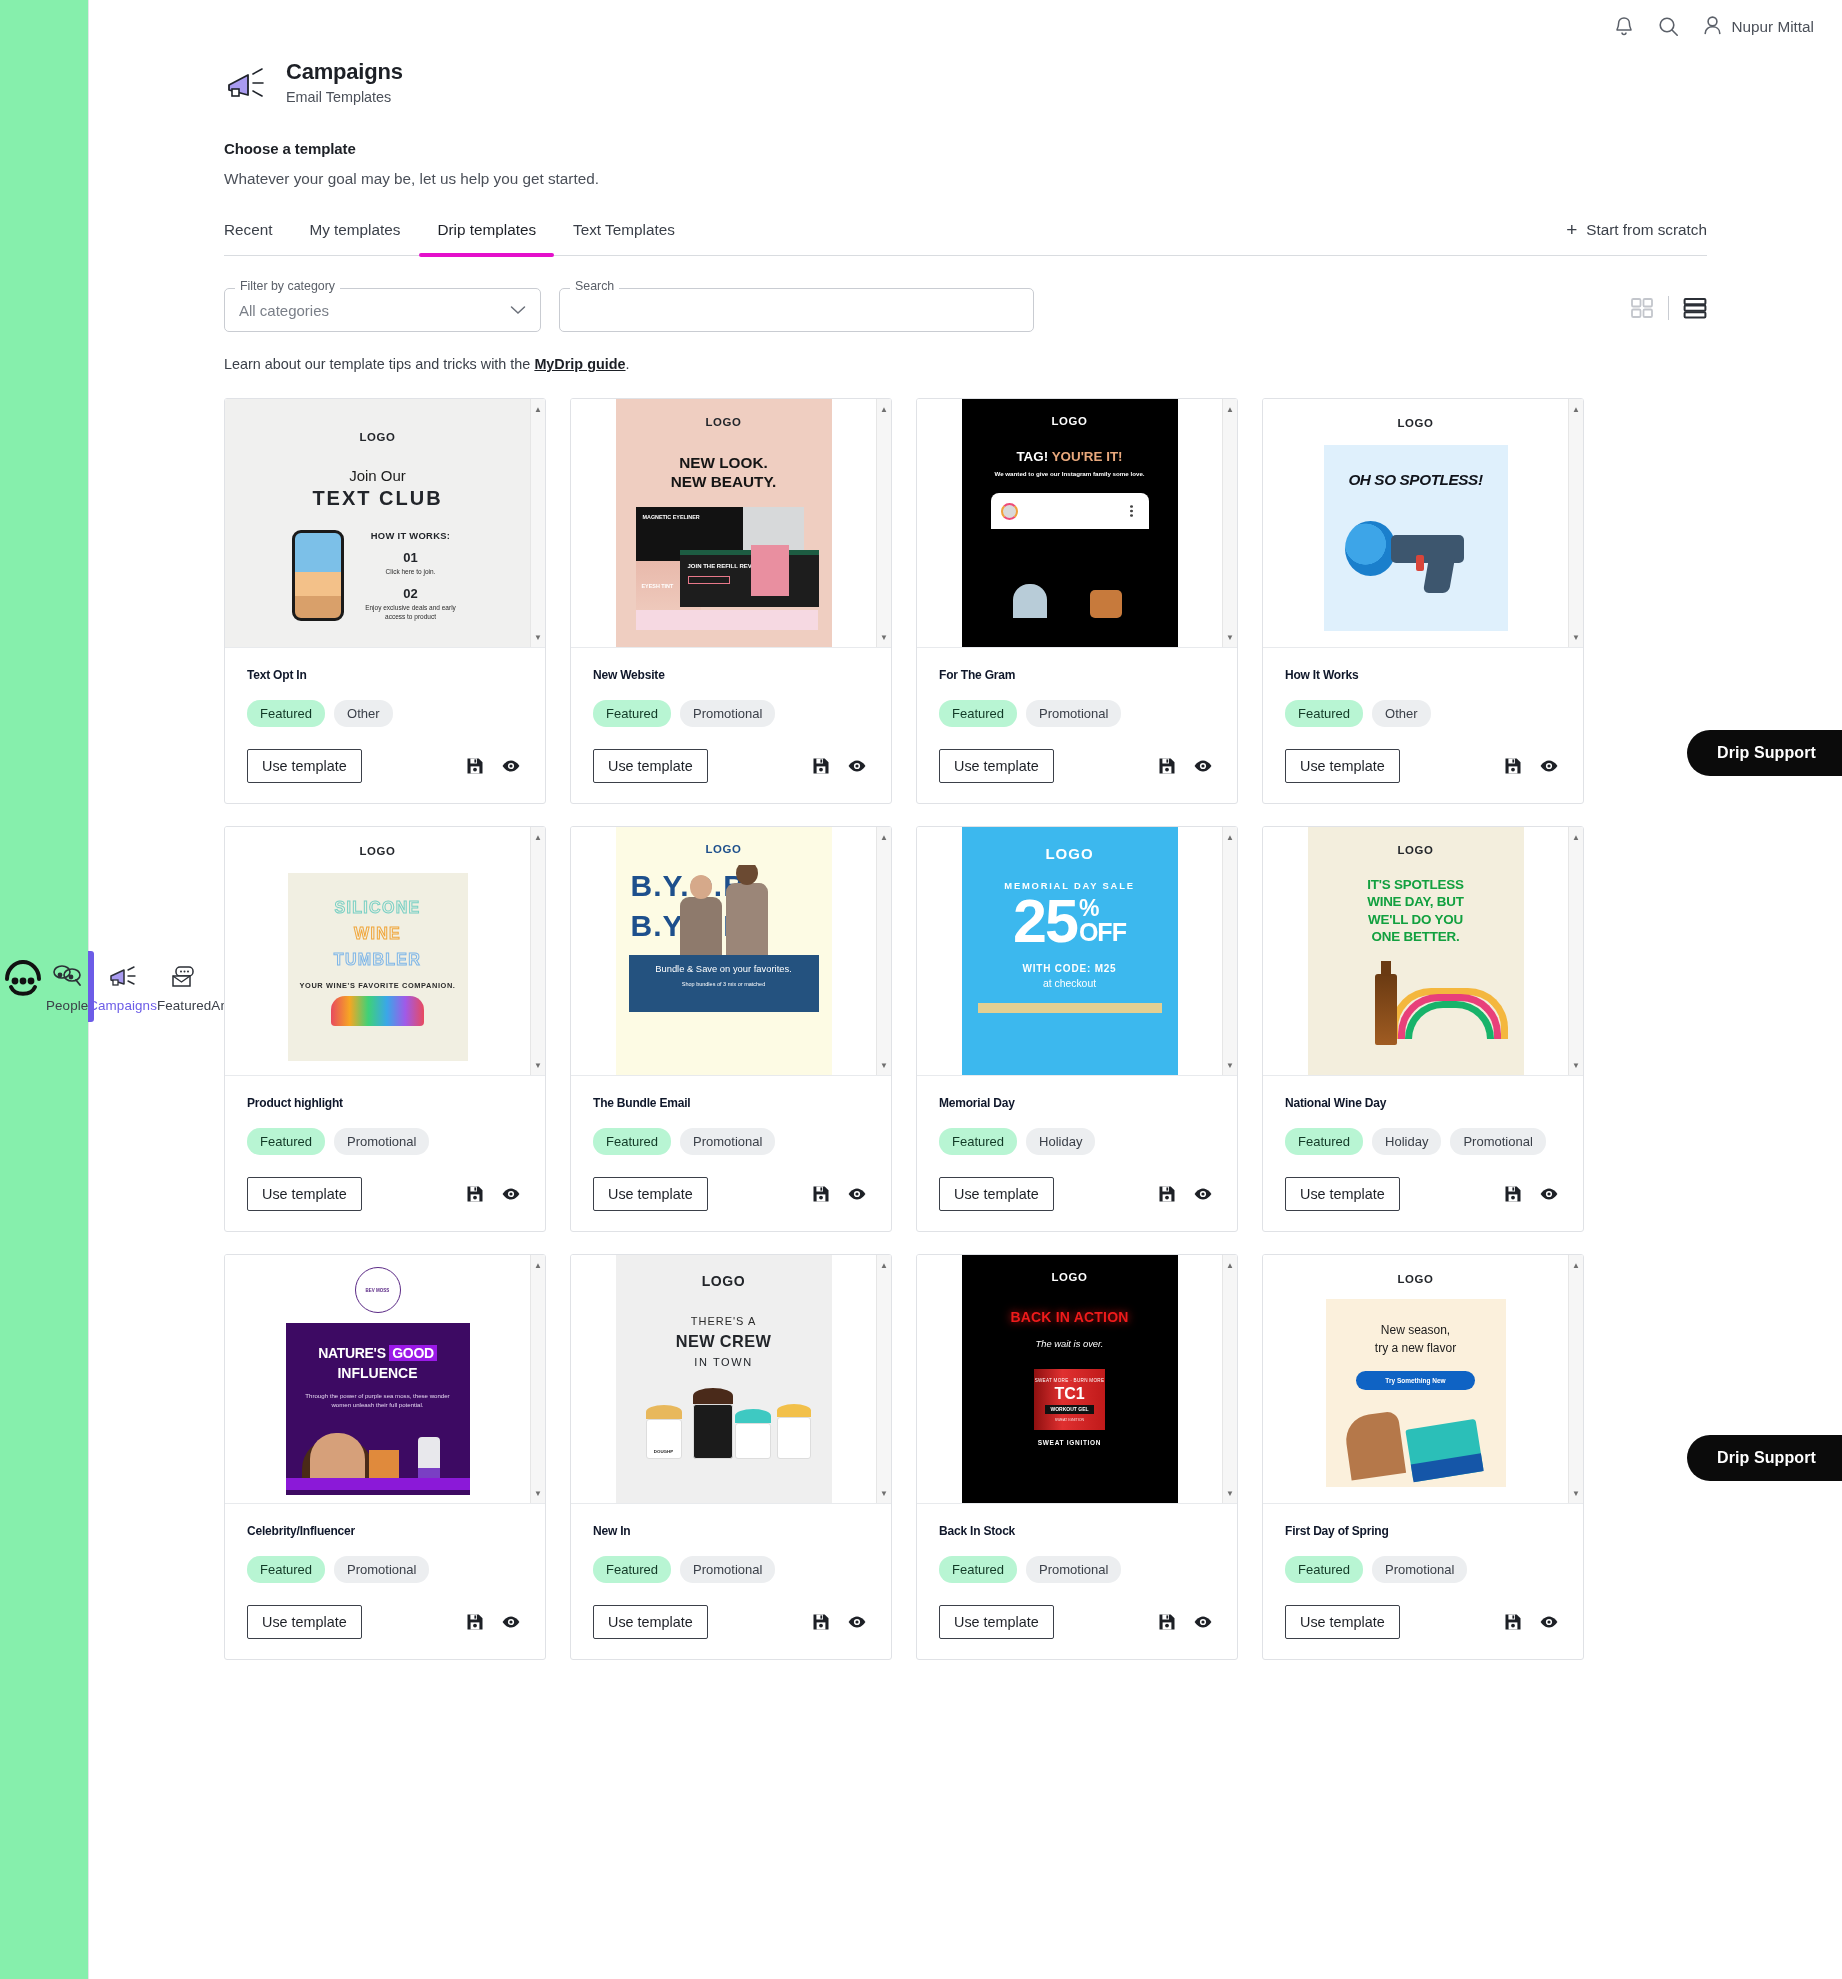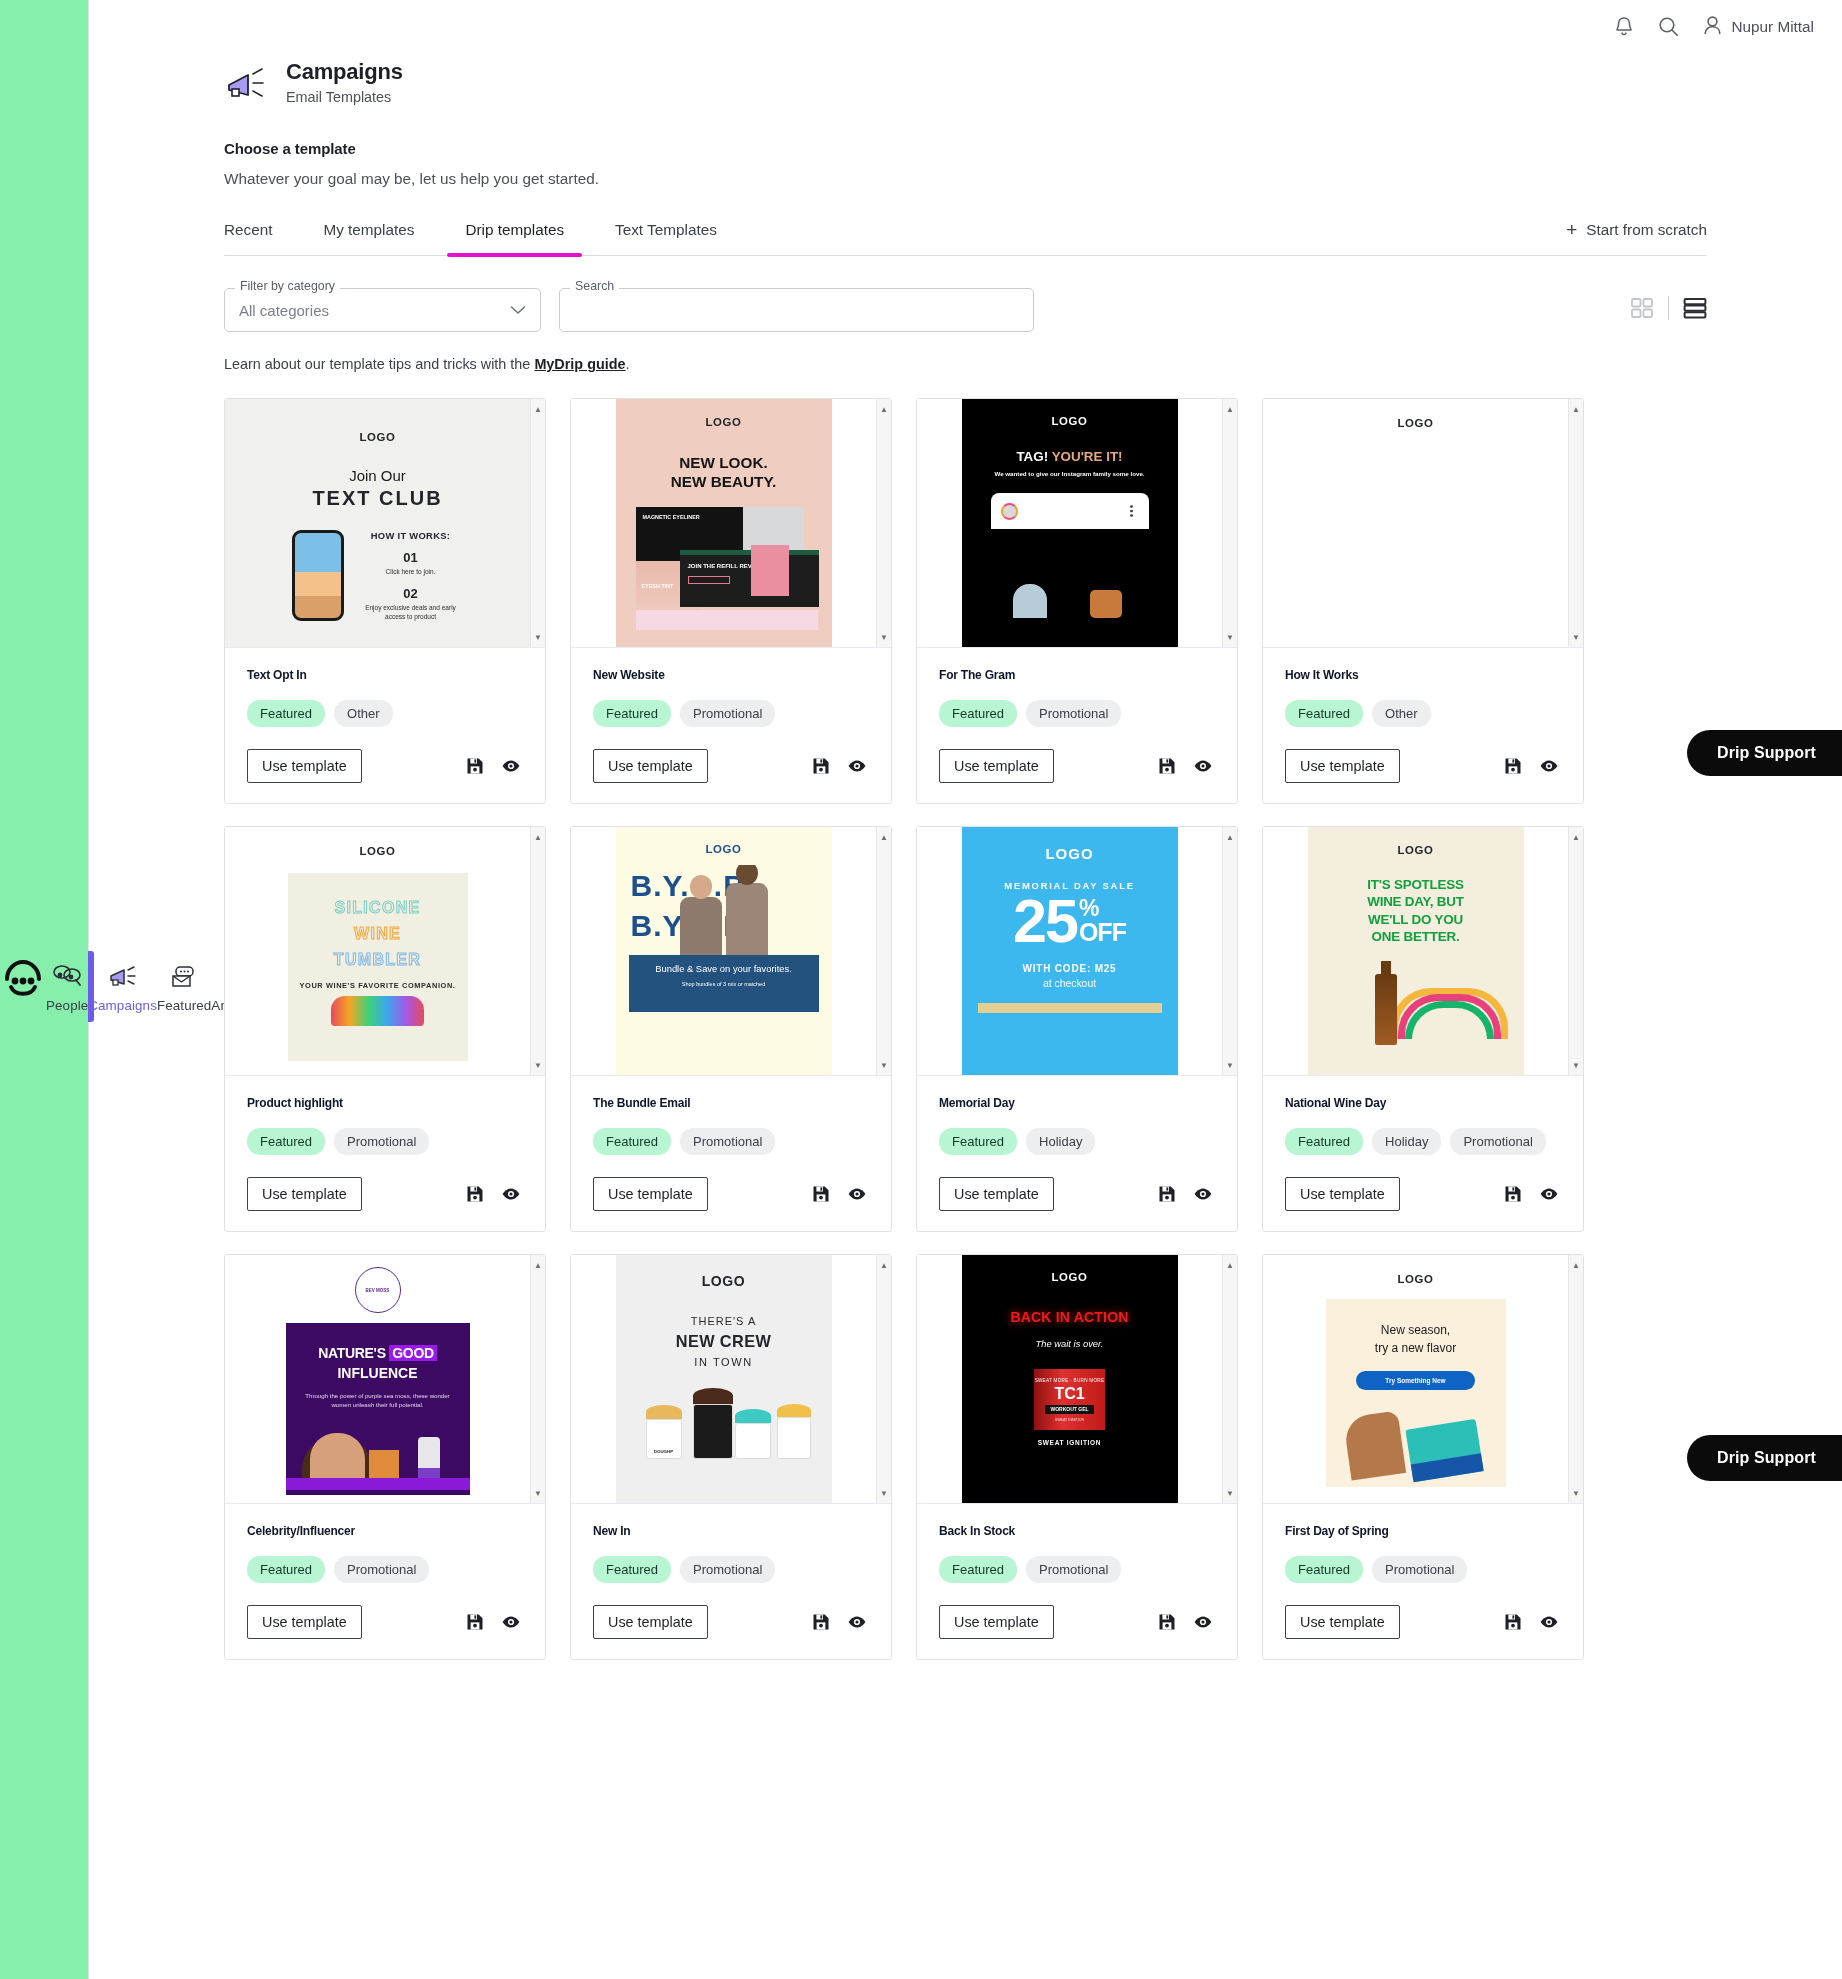--- a/index.html
+++ b/index.html
@@ -59,21 +59,21 @@
   .section-head { padding: 32px 0 0 135px; }
   .section-title { font-size: 15px; font-weight: 700; color: #1d2026; letter-spacing: -0.1px; }
   .section-desc { font-size: 15.3px; color: #4b5059; margin-top: 13px; }
 
   
   .tabs-row {
     margin: 32px 135px 0 135px;
     display: flex; align-items: flex-end; justify-content: space-between;
     border-bottom: 1px solid #d9dce0; position: relative;
   }
-  .tabs { display: flex; gap: 15px; }
+  .tabs { display: flex; gap: 1px; }
   .tab {
     font-size: 15.3px; color: #3b4049; padding: 0 18px 16px 18px;
     cursor: pointer; position: relative; white-space: nowrap;
   }
   .tab:first-child { padding-left: 0; }
   .tab.active { color: #1d2026; }
   .tab.active::after {
     content:""; position:absolute; left:0; right:0; bottom: -2px; height: 4px;
     background: #e410cb; border-radius: 2px;
   }
@@ -683,20 +683,29 @@
           </div>
         </div>
       </div>
 
       <div class="card">
         <div class="preview">
           <div class="preview-inner">
             <div class="preview-canvas">
               <div class="pv-col t4">
                 <div class="pv-logo">LOGO</div>
+                <div class="panel">
+                  <div class="h">OH SO SPOTLESS!</div>
+                  <div class="drill">
+                    <div class="brush"></div>
+                      <div class="body"></div>
+                      <div class="grip"></div>
+                      <div class="trig"></div>
+                  </div>
+                </div>
               </div>
             </div>
           </div>
           <div class="sbar-wrap">
             <div class="sbar-up">▲</div>
             <div class="thumb"></div>
             <div class="sbar-dn">▼</div>
           </div>
         </div>
         <div class="card-body">

